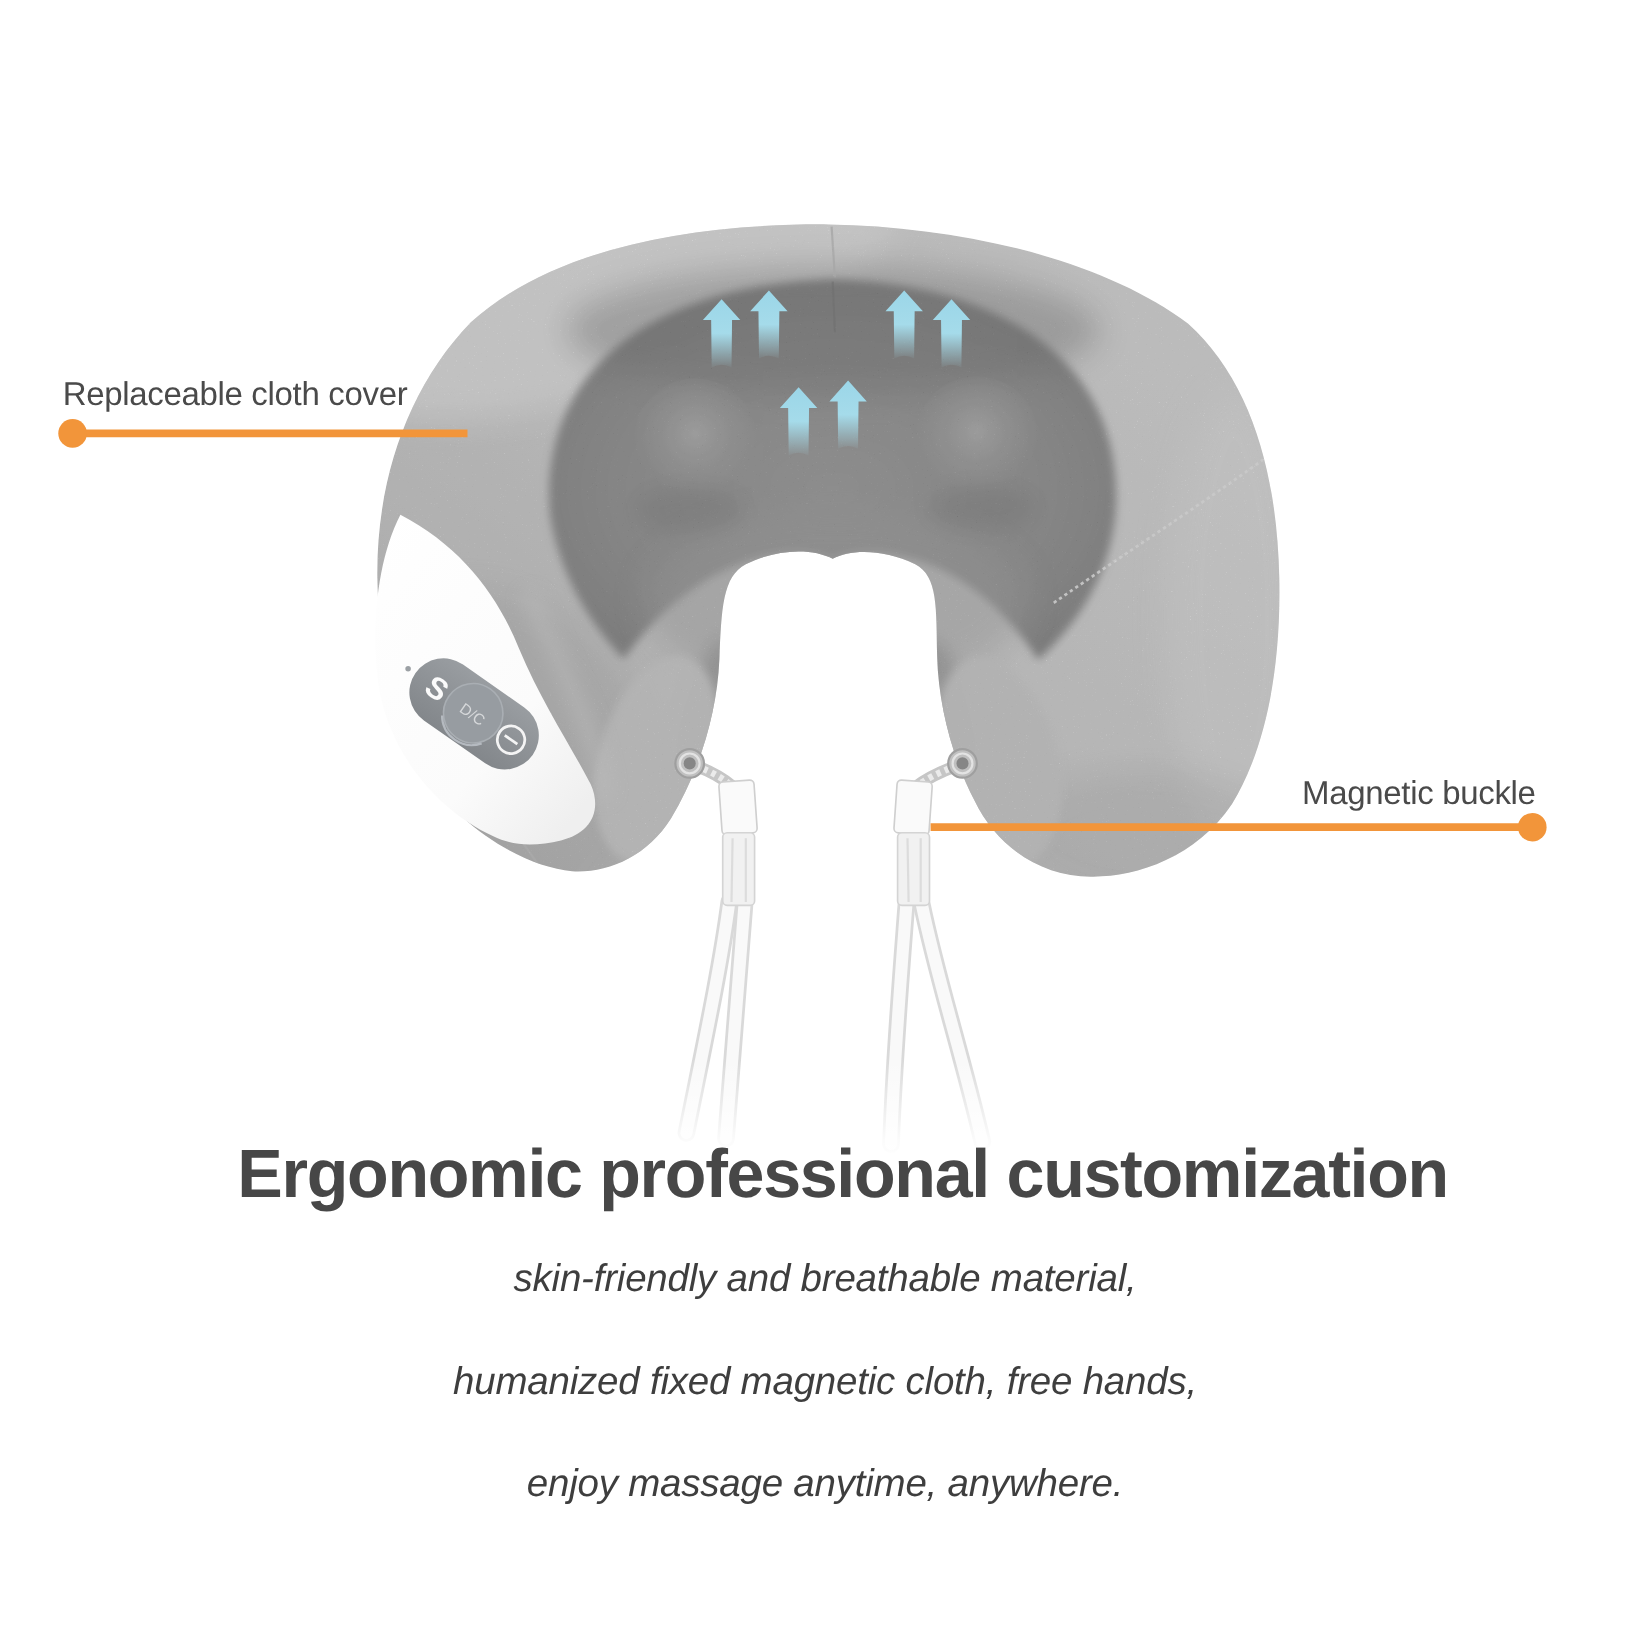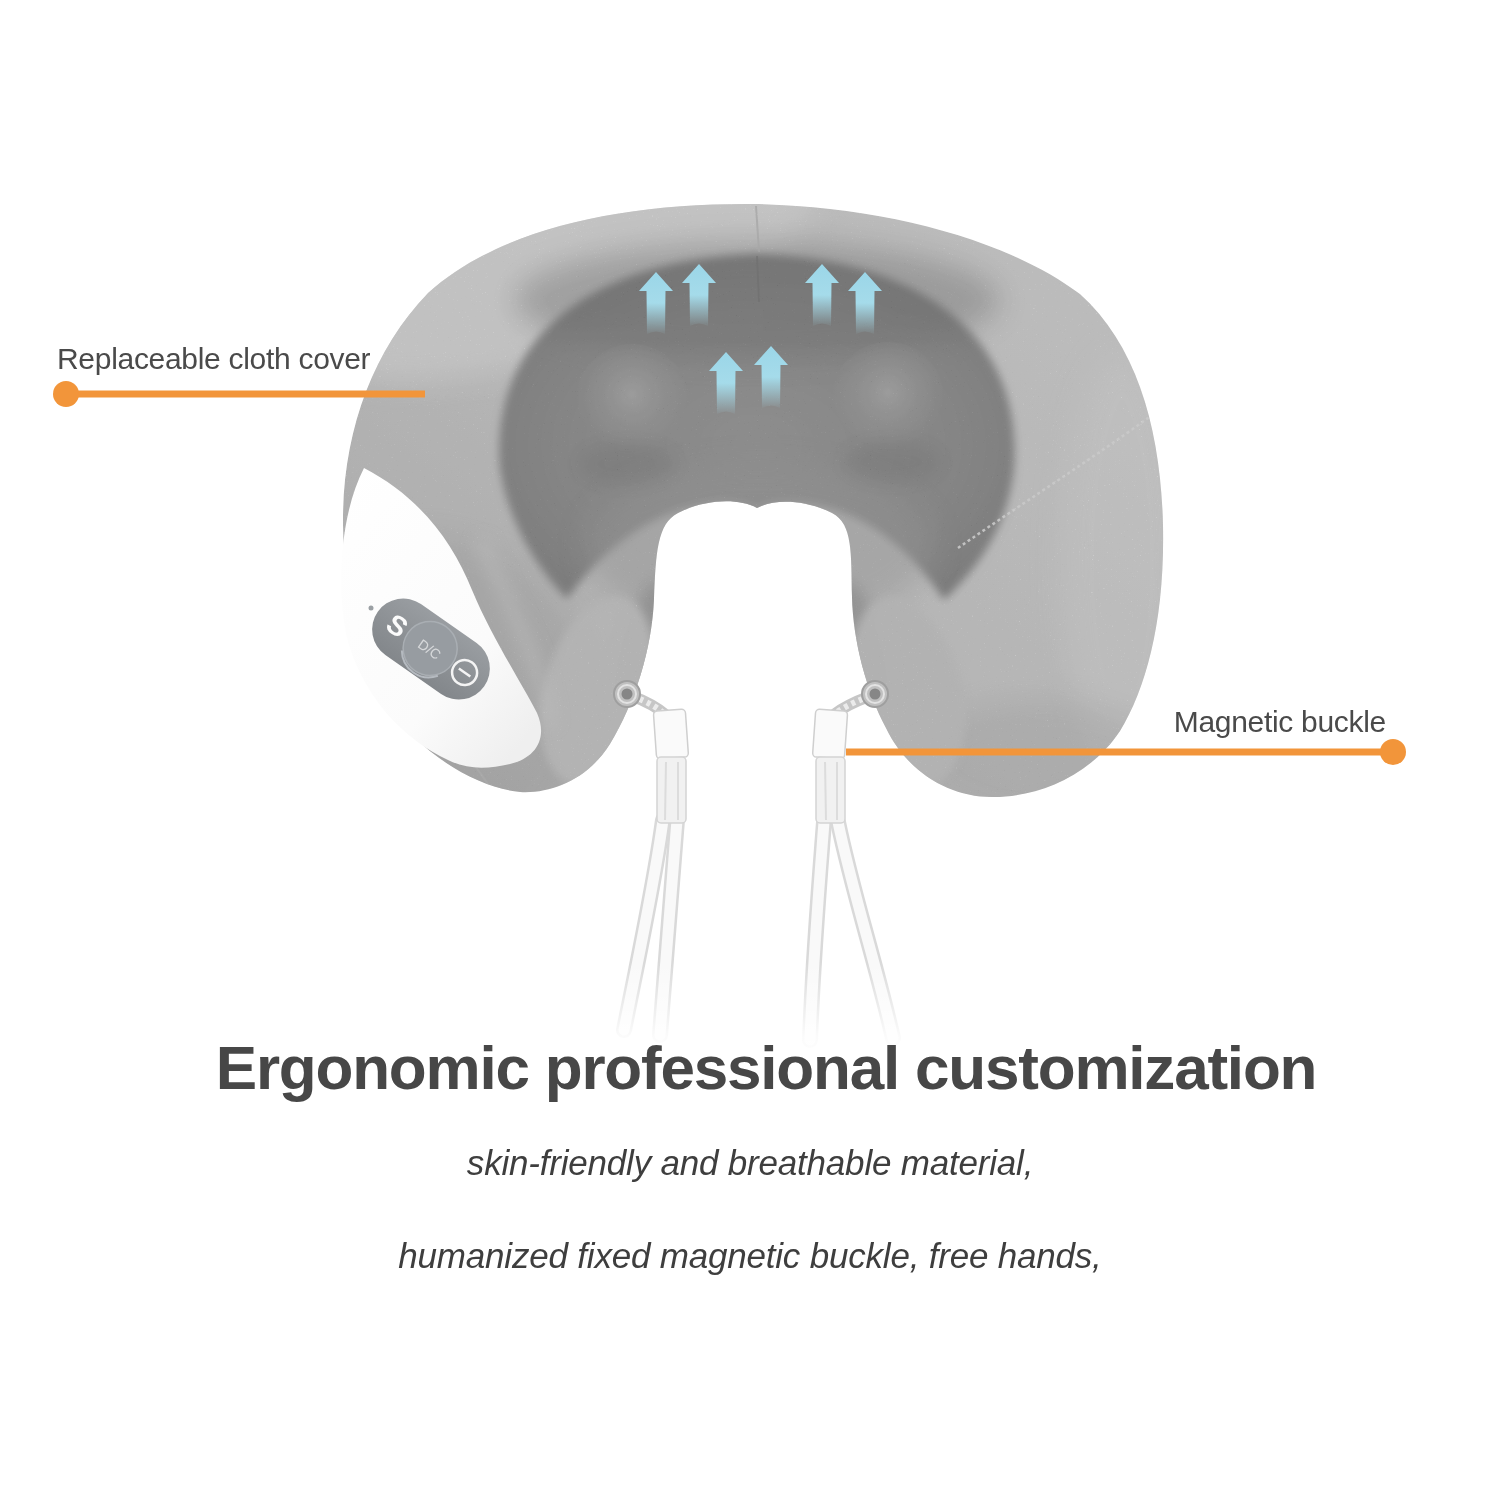--- a/index.html
+++ b/index.html
@@ -6,21 +6,21 @@
   .stage{
     position:relative;width:1500px;height:1500px;background:#ffffff;overflow:hidden;
     font-family:"Liberation Sans", sans-serif;
   }
   .stage svg{position:absolute;left:0;top:0;}
   .anno-label{
     position:absolute;color:#4a4a4a;font-size:30px;letter-spacing:-0.3px;
     white-space:nowrap;
   }
   .anno-left{left:57px;top:342px;}
-  .anno-right{right:114px;top:705px;}
+  .anno-right{right:104px;top:705px;}
   .headline{
     position:absolute;left:0;top:1016px;width:1500px;margin:16px;
     text-align:center;font-size:62px;font-weight:700;letter-spacing:-1.2px;
     color:#474747;line-height:1.15;
   }
   .desc{
     position:absolute;left:0;top:1116px;width:1500px;text-align:center;
     font-size:35px;color:#3e3e3e;line-height:93px;letter-spacing:-0.2px;font-style:italic;
   }
 </style>
@@ -198,15 +198,16 @@
     </g>
   </svg>
 
   <div class="anno-label anno-left">Replaceable cloth cover</div>
   <div class="anno-label anno-right">Magnetic buckle</div>
 
   <h1 class="headline">Ergonomic professional customization</h1>
 
   <div class="desc">
     <div>skin-friendly and breathable material,</div>
-    <div>humanized fixed magnetic buckle, free hands,</div>
+    <div>humanized fixed magnetic cloth, free hands,</div>
+    <div>enjoy massage anytime, anywhere.</div>
   </div>
 </div>
 
 </body></html>

